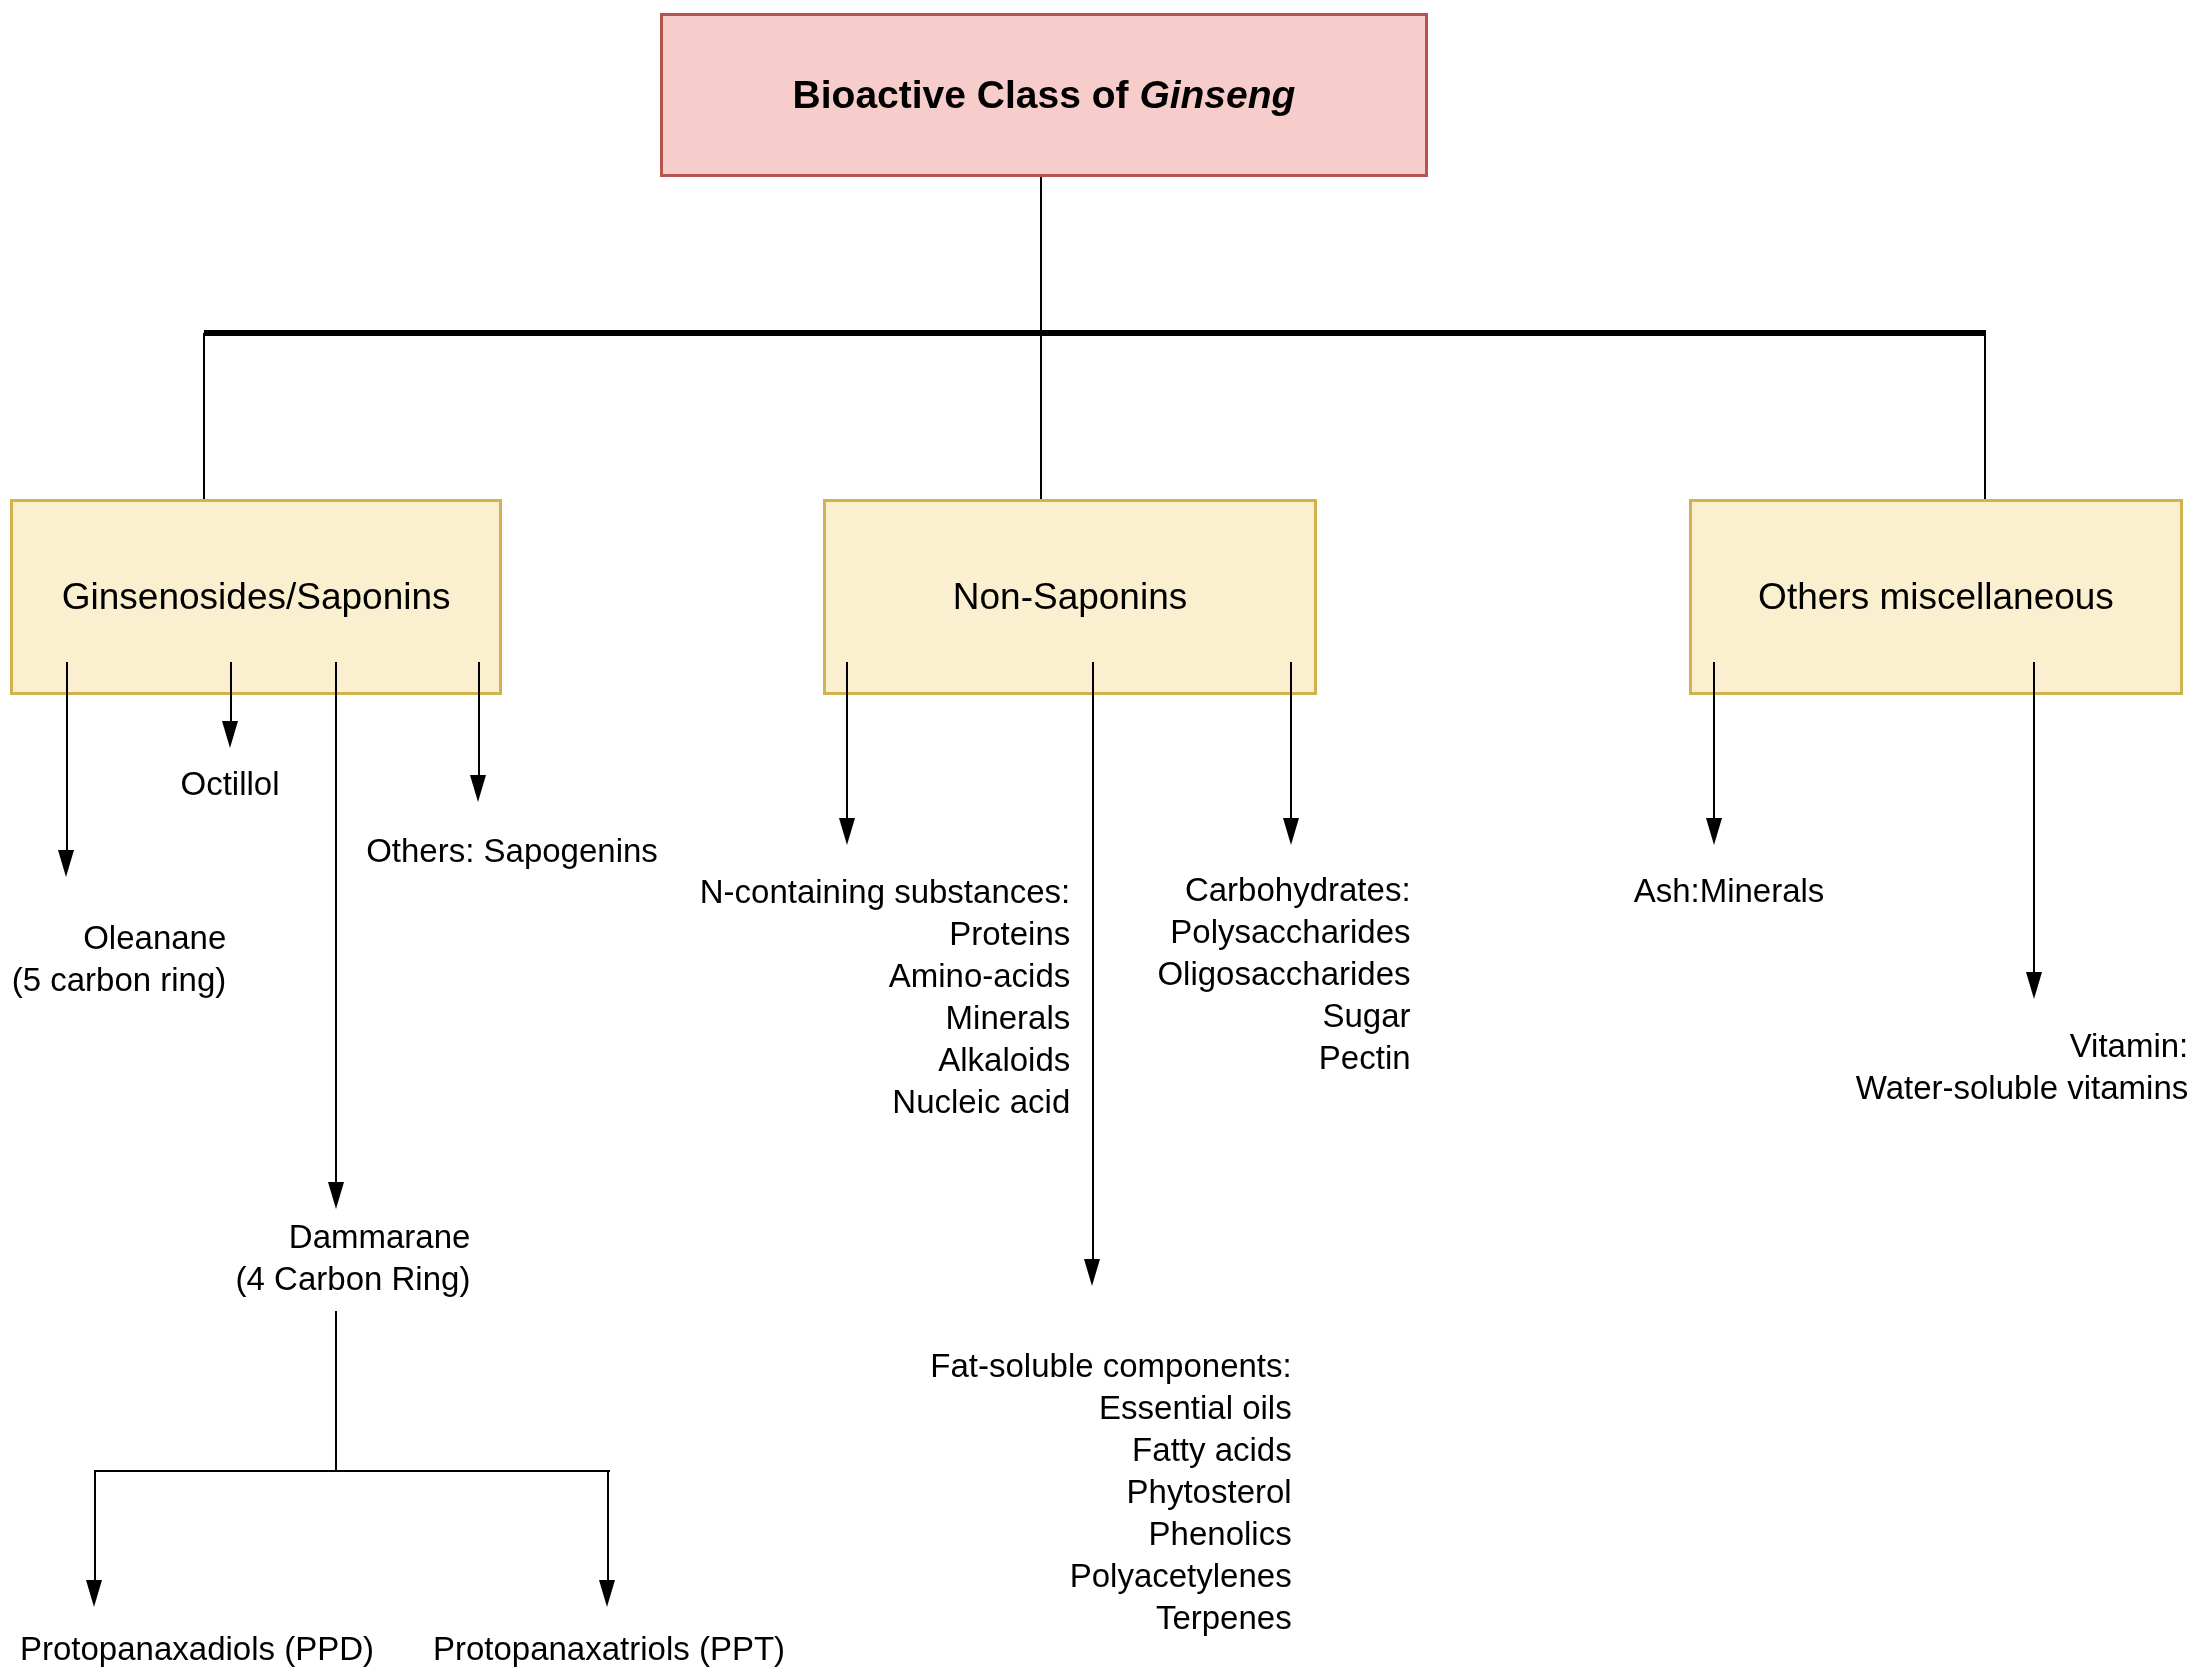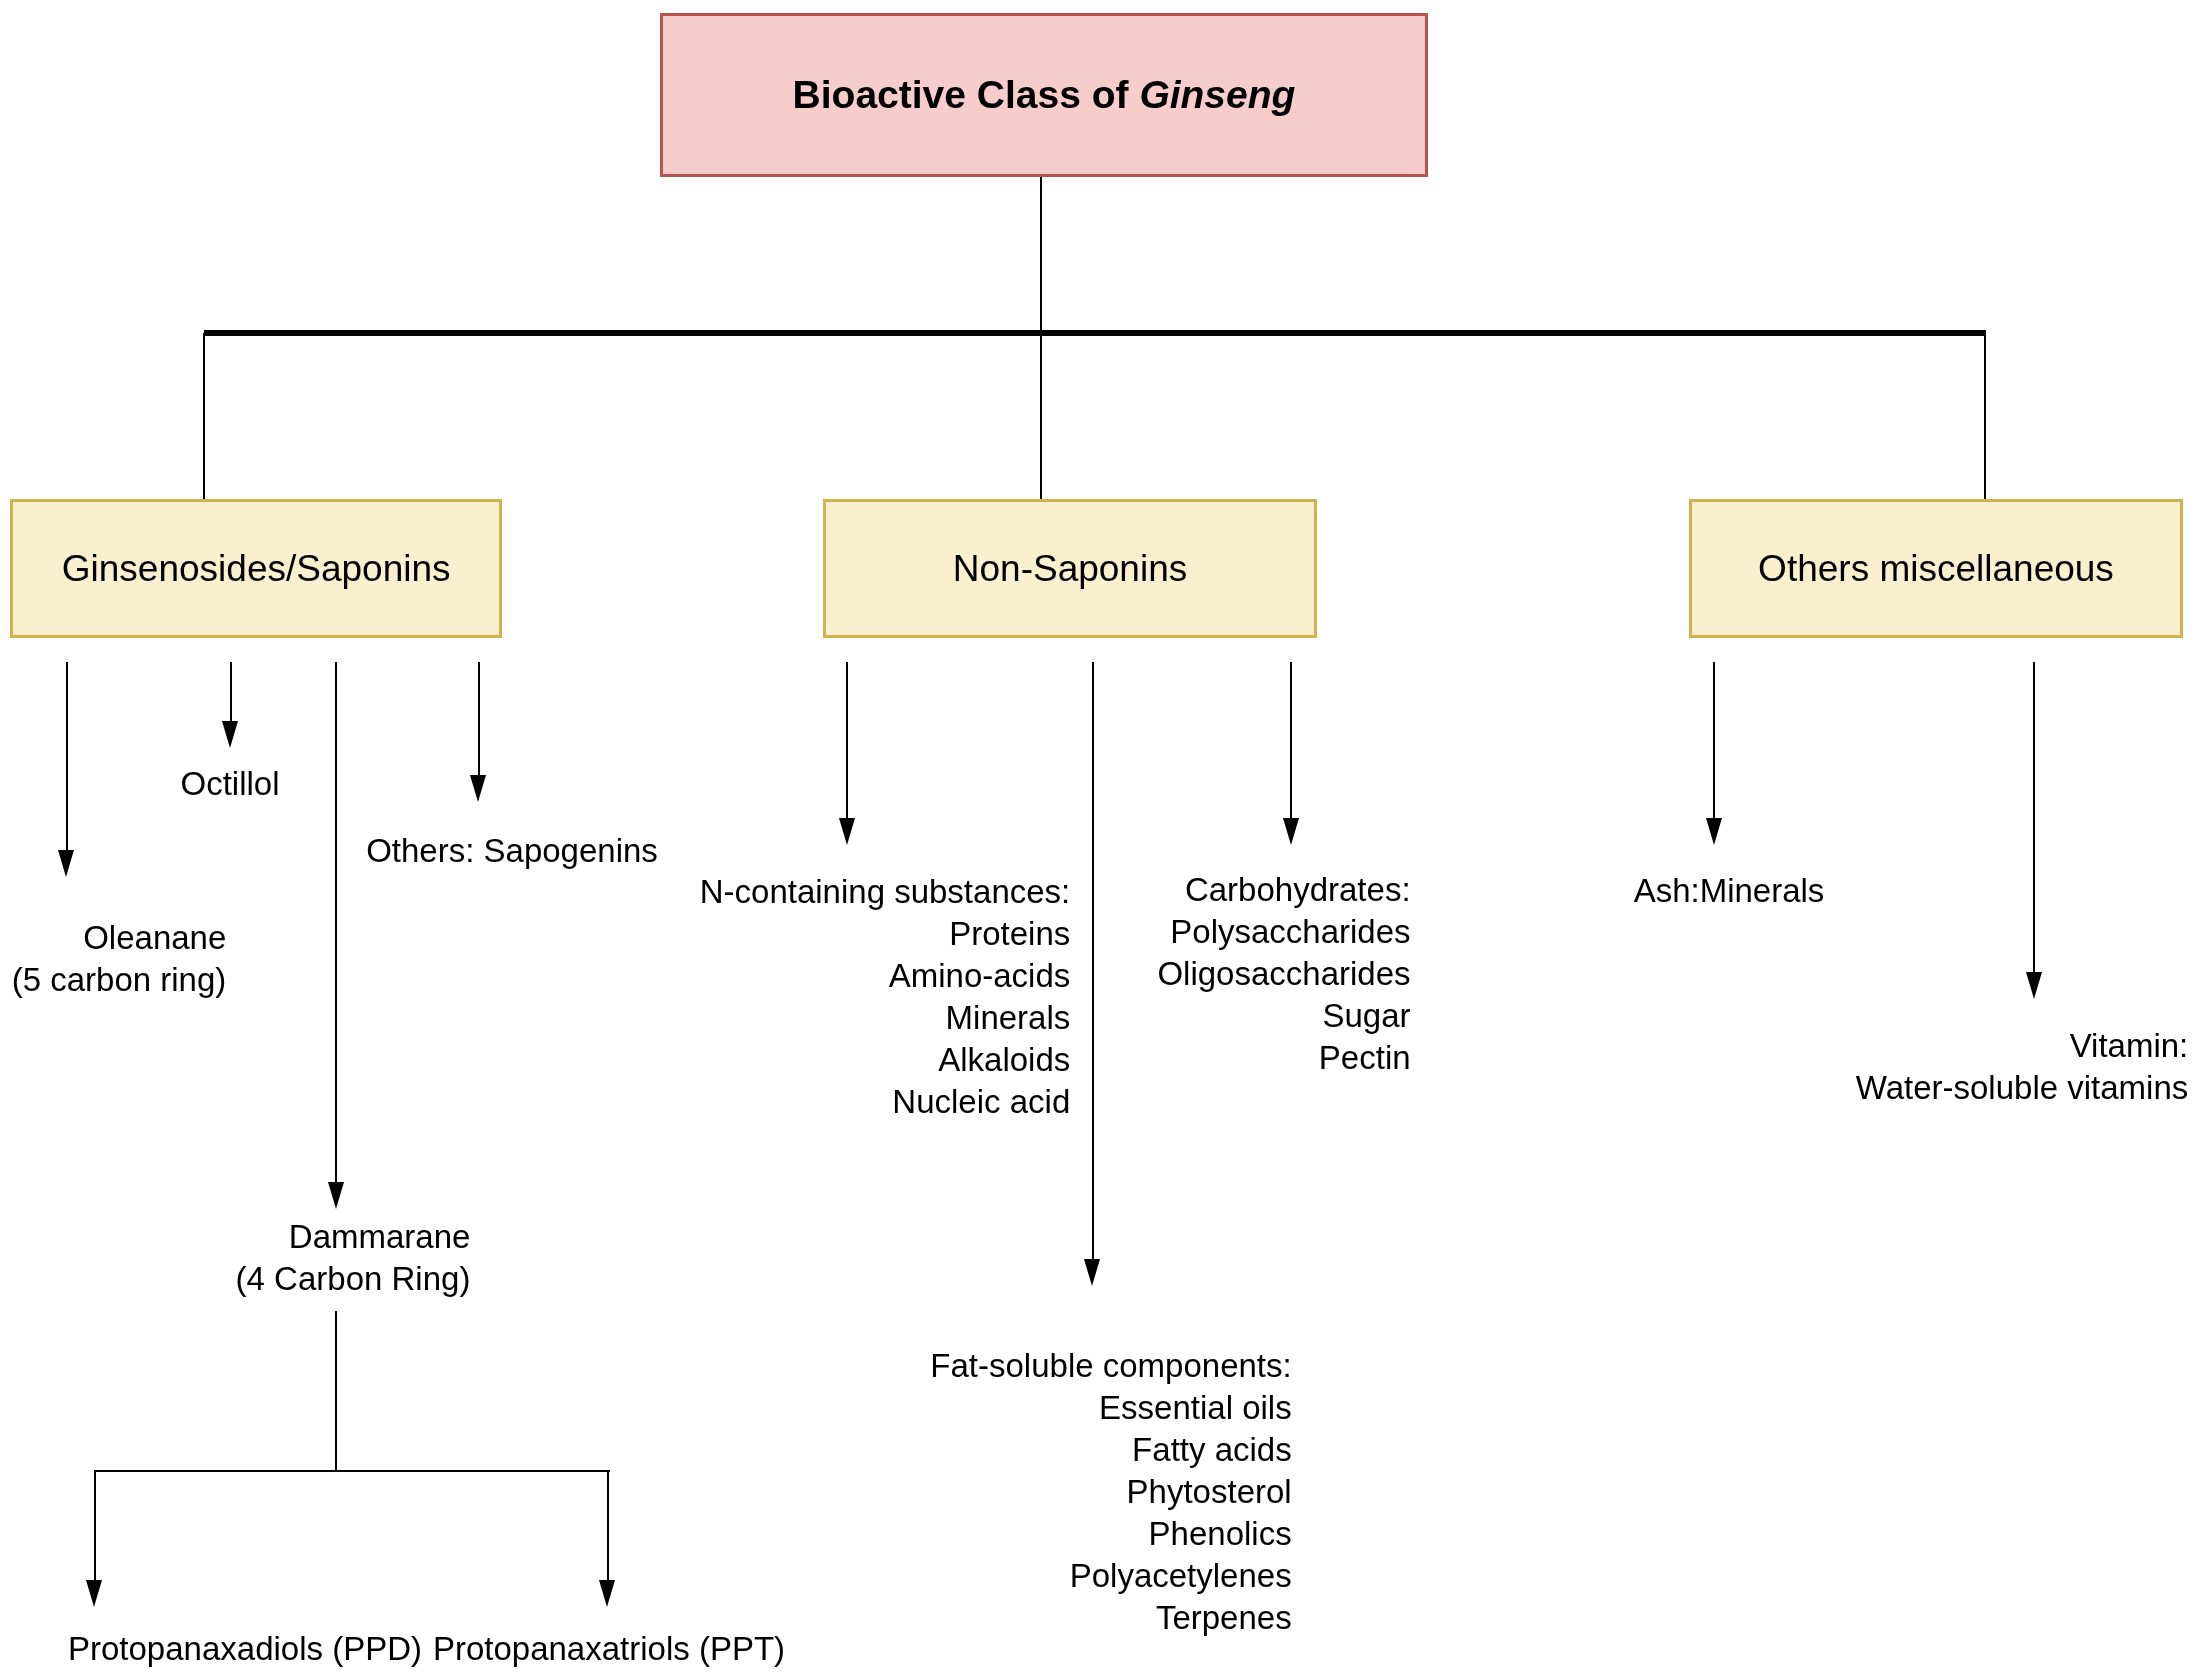--- a/index.html
+++ b/index.html
@@ -18,21 +18,21 @@
     text-align:center;
   }
   .root-box{
     left:660px;top:12.8px;width:768px;height:164px;
     background:#f6cdcb;border:3.6px solid #b85450;
     font-size:39px;font-weight:bold;
   }
   .branch-box{
     background:#faf0d0;border:3.6px solid #d1b24f;
     font-size:37px;font-weight:400;
-    top:499px;height:139px;
+    top:499px;height:196px;
   }
   .box-saponins{left:10.2px;width:492px;}
   .box-nonsaponins{left:823px;width:494px;}
   .box-others{left:1689px;width:494px;}
   .vline{position:absolute;width:2px;background:#000;}
   .hline{position:absolute;height:2px;background:#000;}
   .trunk{position:absolute;height:5.6px;background:#000;}
   .arrowhead{
     position:absolute;width:0;height:0;
     border-left:8.7px solid transparent;
@@ -117,21 +117,21 @@
 
   <div class="label" style="left:230px;top:763px;">Octillol</div>
 
   <div class="label" style="left:512px;top:830px;">Others: Sapogenins</div>
 
   <div class="label" style="left:353px;top:1216px;">
     <div>Dammarane</div>
     <div>(4 Carbon Ring)</div>
   </div>
 
-  <div class="label" style="left:197px;top:1628px;margin-left:48px;">Protopanaxadiols (PPD)</div>
+  <div class="label" style="left:197px;top:1628px;">Protopanaxadiols (PPD)</div>
   <div class="label" style="left:609px;top:1628px;">Protopanaxatriols (PPT)</div>
 
   <div class="label" style="left:873px;top:871px;margin-left:12px;">
     <div>N-containing substances:</div>
     <div>Proteins</div>
     <div>Amino-acids</div>
     <div>Minerals</div>
     <div>Alkaloids</div>
     <div>Nucleic acid</div>
   </div>

